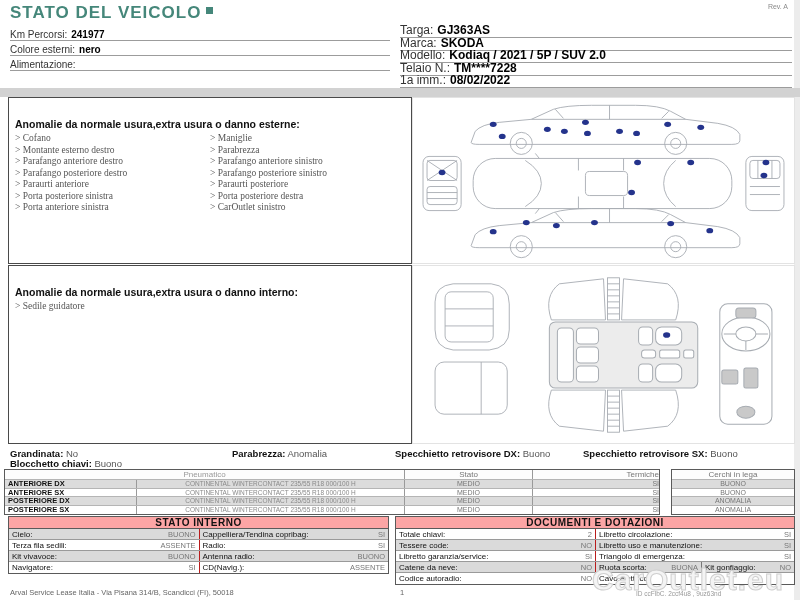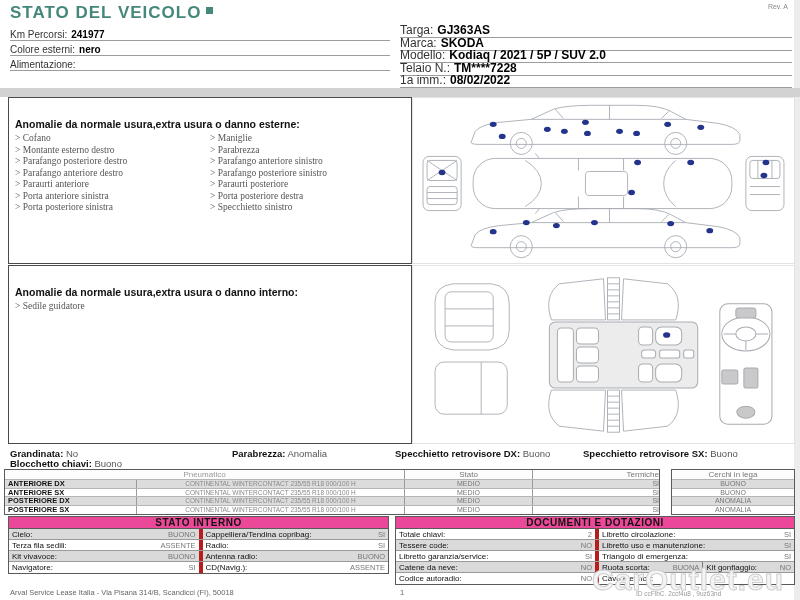--- a/index.html
+++ b/index.html
@@ -61,27 +61,27 @@
   .tc.spec { width:268px; text-align:center; color:#8a8a8a; font-size:6.5px; }
   .tc.sta  { width:128px; text-align:center; color:#777; }
   .tc.ter  { width:126px; text-align:right; color:#777; }
   .tc.span2{ width:400px; text-align:center; }
   .tc.cer  { width:100%; text-align:center; color:#777; }
 
   
   .btbl { position:absolute; top:516px; border:1px solid #5a5a5a; background:#fff; }
   .btbl.si  { left:8px;   width:381px; }
   .btbl.doc { left:395px; width:400px; }
-  .bhead { height:12px; line-height:12px; background:#ec4899; border-bottom:1px solid #5a5a5a;
+  .bhead { height:12px; line-height:12px; background:#fca5a5; border-bottom:1px solid #5a5a5a;
            font-size:10px; font-weight:bold; text-align:center; color:#111; letter-spacing:.5px; }
   .brow { display:flex; height:11px; line-height:11px; font-size:8px; border-bottom:1px solid #9a9a9a; }
   .brow:last-child { border-bottom:none; }
   .brow.g { background:#dadada; }
   .bhalf { width:50%; display:flex; padding:0 3px; overflow:hidden; }
-  .bhalf + .bhalf { border-left:4px solid #b91c1c; }
+  .bhalf + .bhalf { border-left:1px solid #b91c1c; }
   .bhalf .lab { flex:1; color:#111; white-space:nowrap; }
   .bhalf .val { color:#777; white-space:nowrap; font-size:7.5px; }
   .pair { display:flex; overflow:hidden; padding:0 3px; }
   .pair.p1 { flex:1.15; }
   .pair.p2 { flex:1; border-left:1px solid #777; }
   .pair .lab { flex:1; color:#111; white-space:nowrap; }
   .pair .val { color:#777; font-size:7.5px; white-space:nowrap;padding-left:16px; }
 
   
   .footer-addr { position:absolute; left:10px; top:588px; font-size:7.5px; color:#666; }
@@ -139,34 +139,34 @@
   </div>
 
   <div class="grayband"></div>
 
   <div class="abox ext">
     <div class="atitle">Anomalie da normale usura,extra usura o danno esterne:</div>
     <div class="acols">
       <div class="acol">
         <div class="itm">Cofano</div>
         <div class="itm">Montante esterno destro</div>
+        <div class="itm">Parafango anteriore destro</div>
         <div class="itm">Parafango posteriore destro</div>
-        <div class="itm">Parafango anteriore destro</div>
         <div class="itm">Paraurti anteriore</div>
+        <div class="itm">Porta posteriore sinistra</div>
         <div class="itm">Porta anteriore sinistra</div>
-        <div class="itm">Porta posteriore sinistra</div>
       </div>
       <div class="acol">
         <div class="itm">Maniglie</div>
         <div class="itm">Parabrezza</div>
         <div class="itm">Parafango anteriore sinistro</div>
         <div class="itm">Parafango posteriore sinistro</div>
         <div class="itm">Paraurti posteriore</div>
         <div class="itm">Porta posteriore destra</div>
-        <div class="itm">Specchietto sinistro</div>
+        <div class="itm">CarOutlet sinistro</div>
       </div>
     </div>
   </div>
 
   <div class="dpanel ext">
     <svg viewBox="0 0 380 160">
       <g stroke="#a7acb2" fill="none" stroke-width="0.9">
 
         <path d="M58,42 L62,31 Q68,24 86,22 L118,19 L140,9 Q152,5 178,5 L222,5 Q246,5 257,11 L272,19 L304,23 Q322,26 326,34 L326,40 Q326,44 318,44 L66,44 Q58,44 58,42 Z"></path>
         <path d="M118,19 L272,19 M142,9 L150,18 M255,11 L248,18 M196,5 L196,19"></path>

